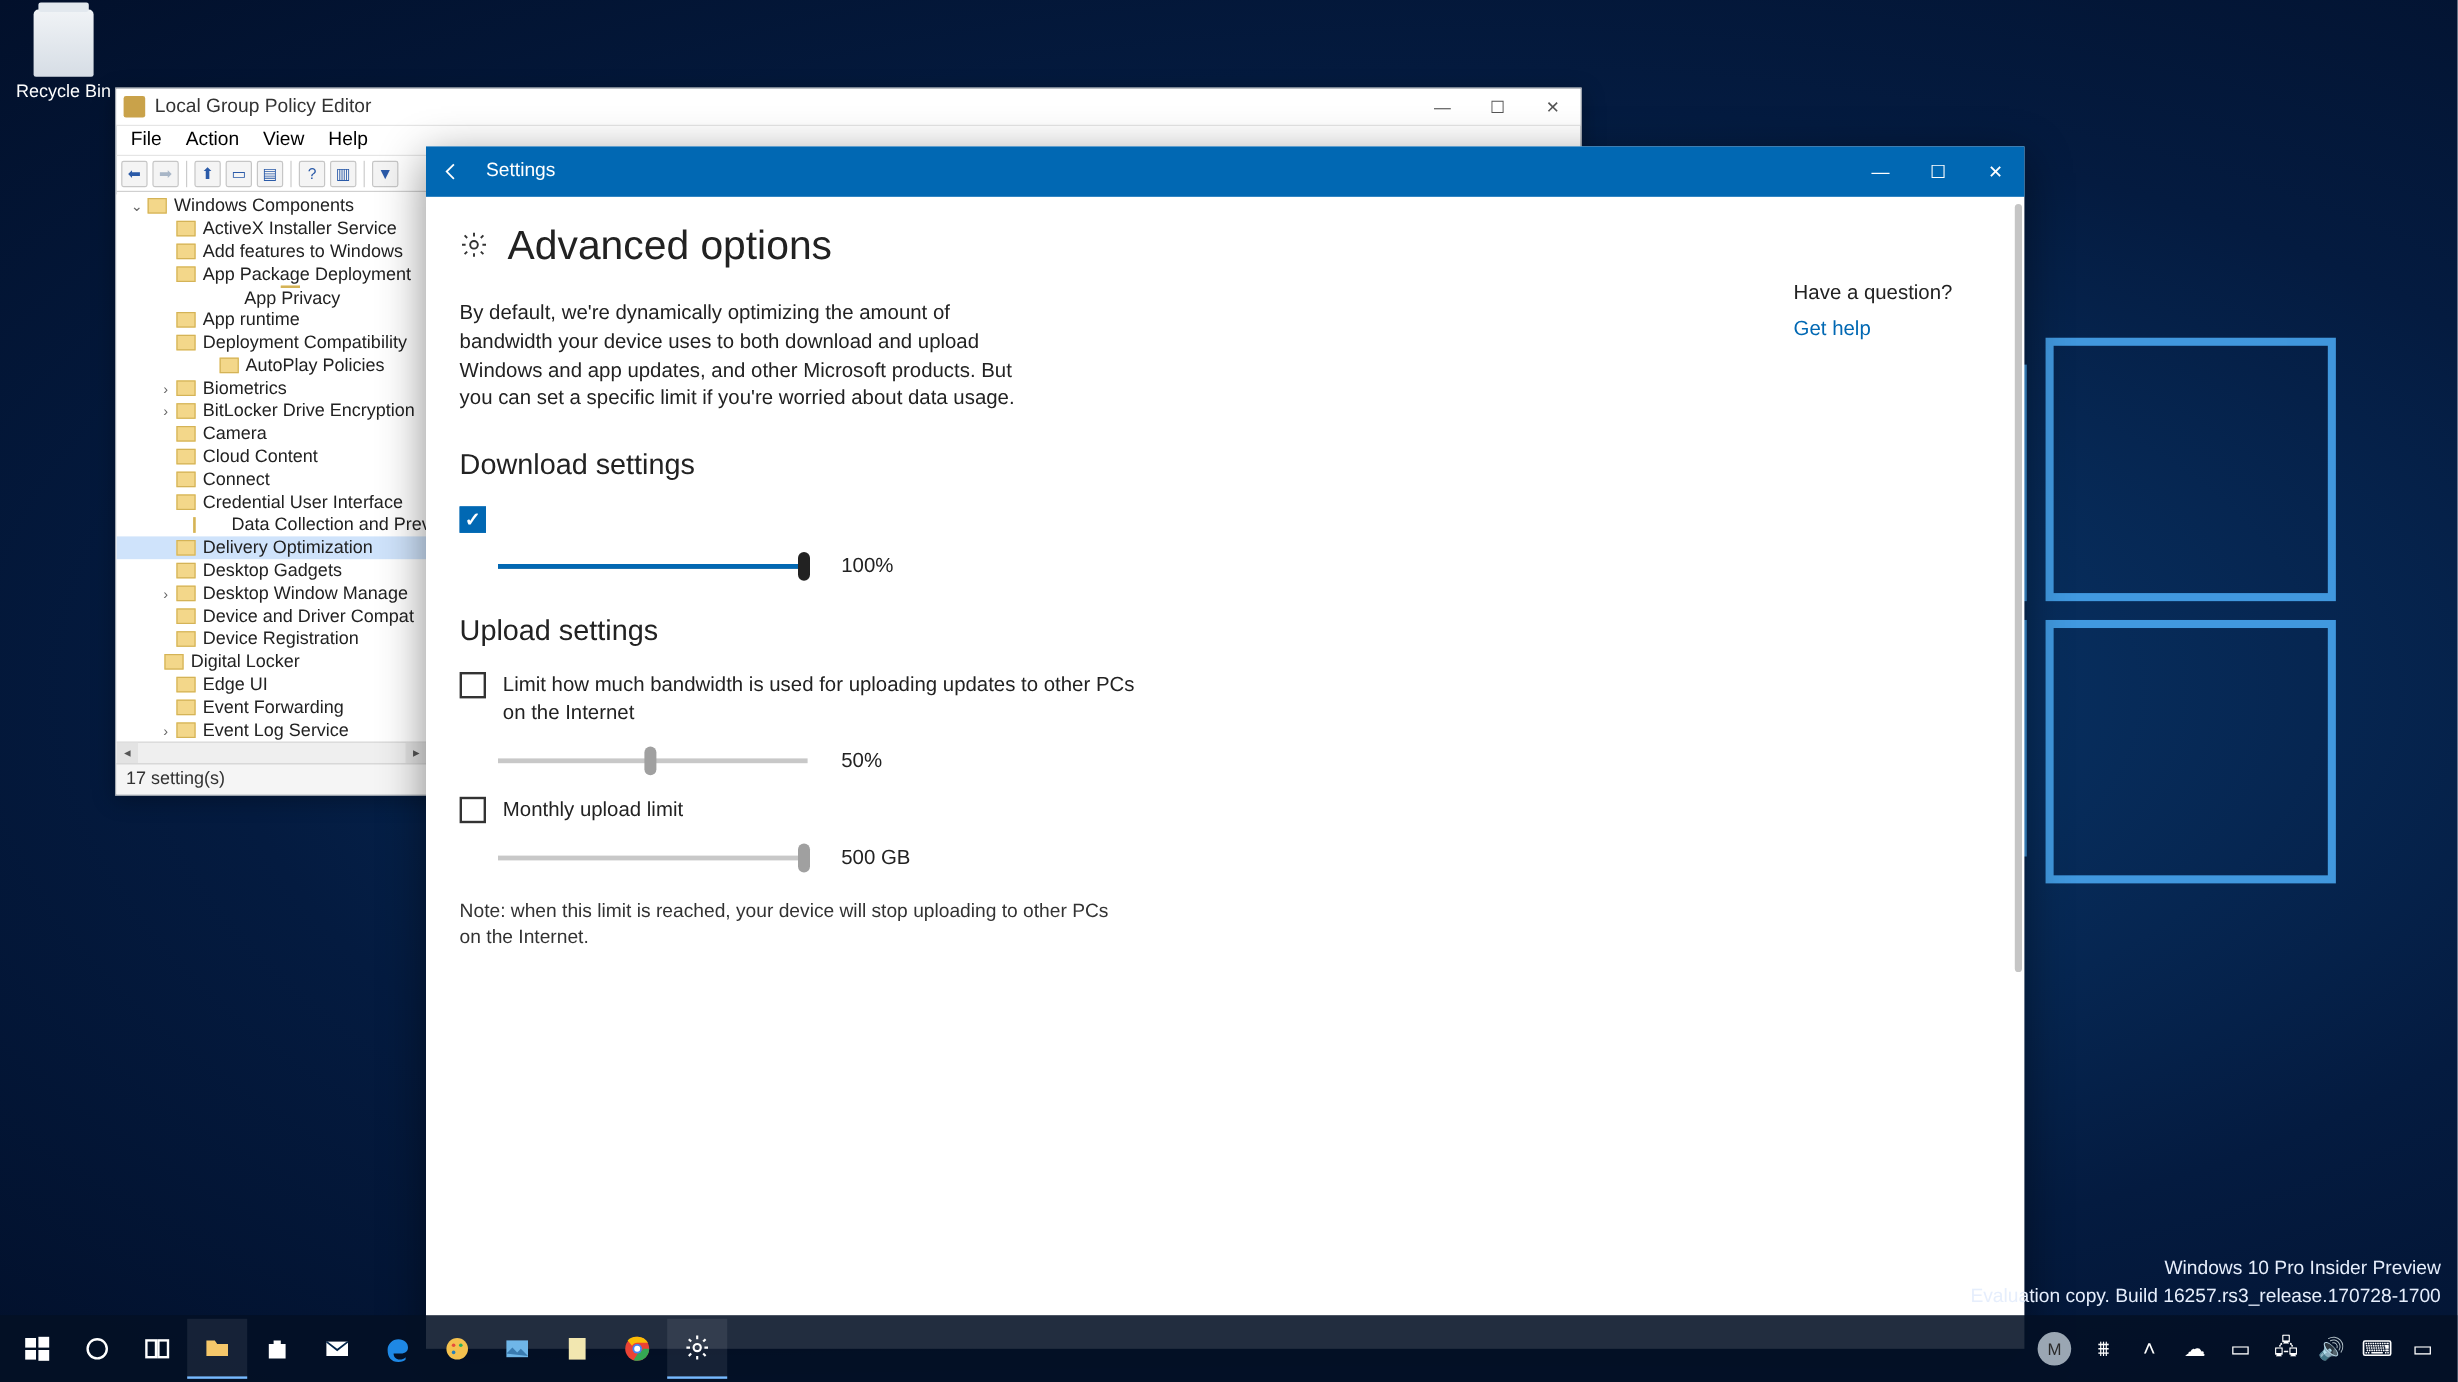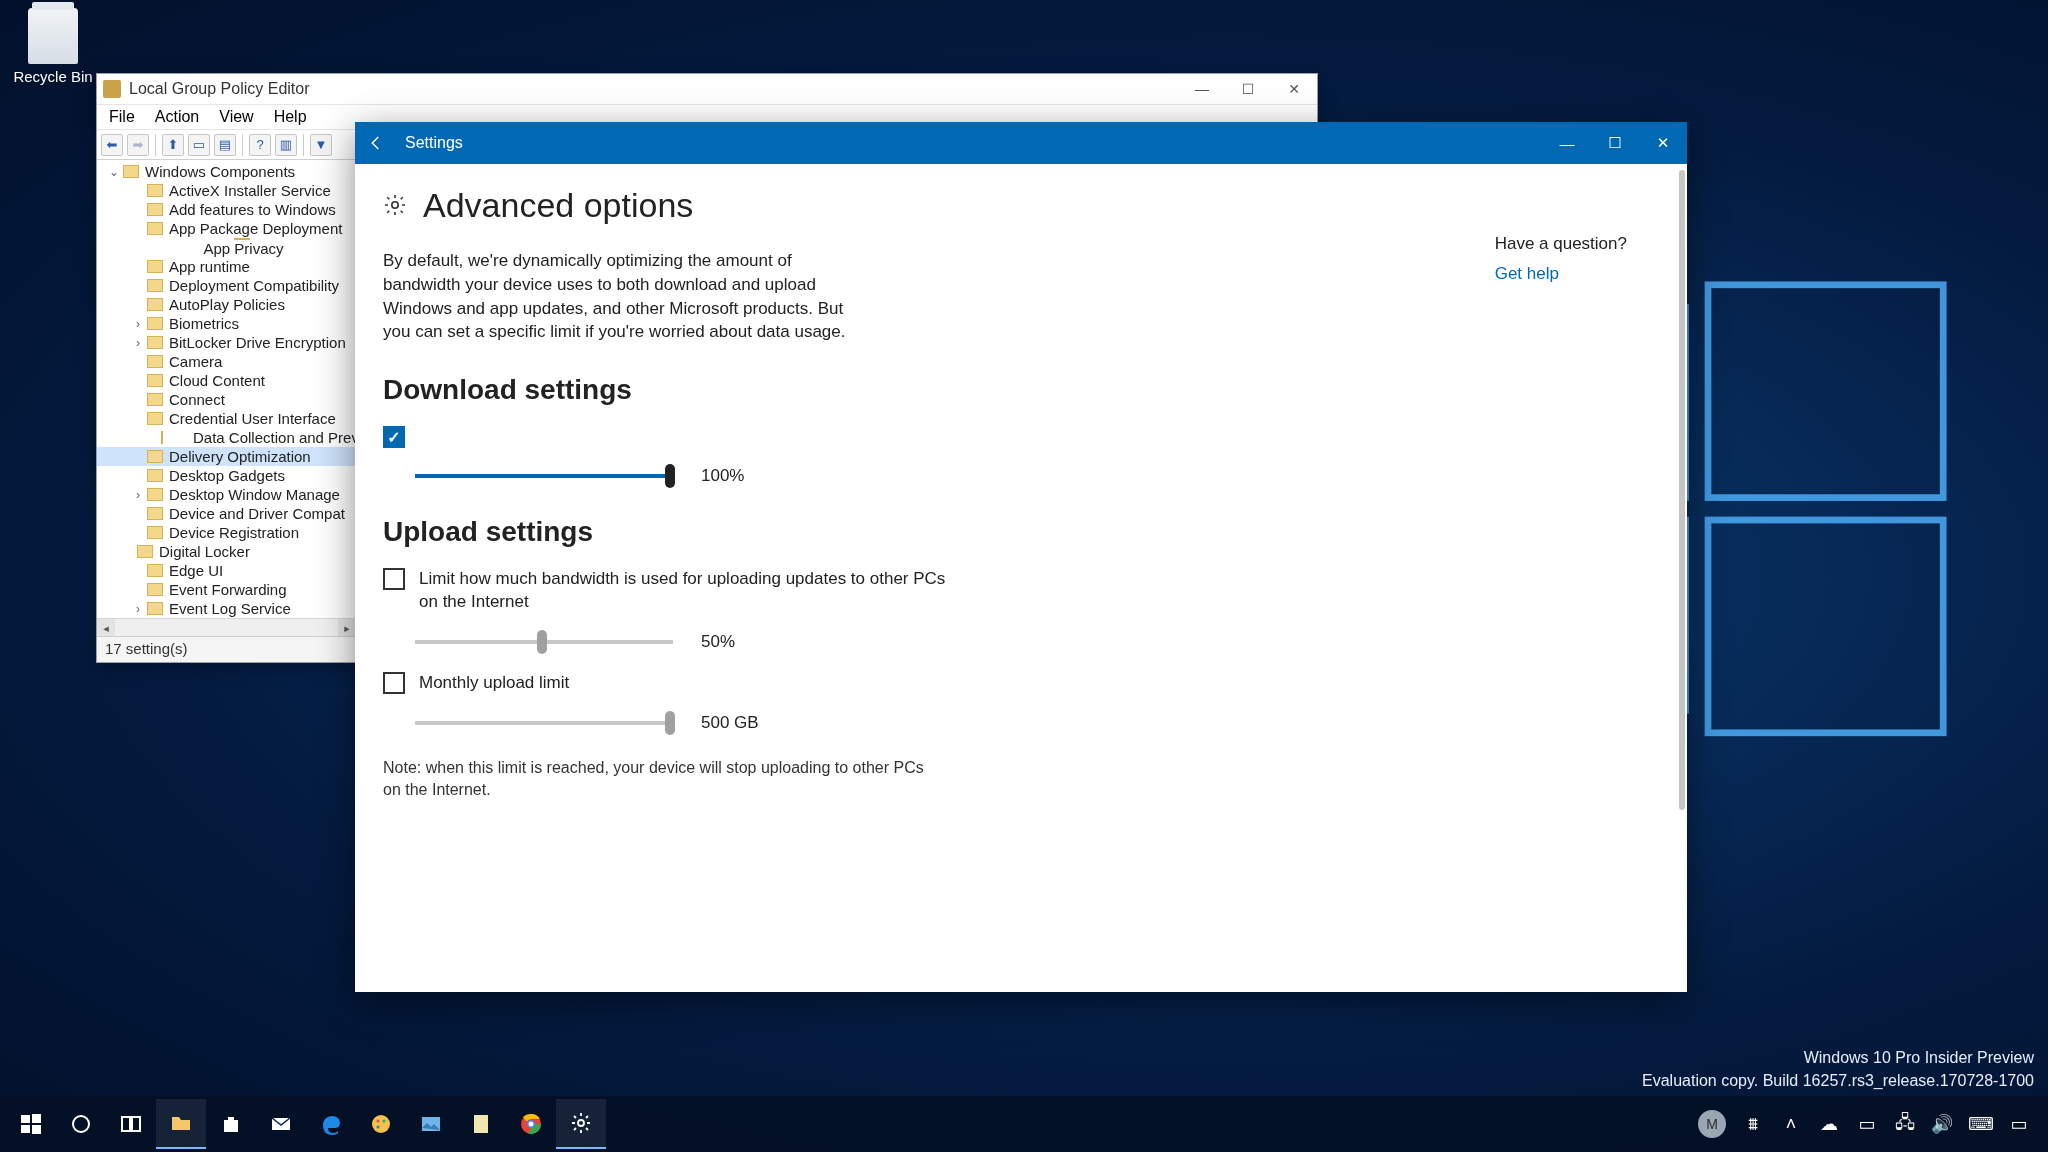--- a/index.html
+++ b/index.html
@@ -36,35 +36,35 @@
   .gpedit .tree .row.sel { background: #cfe3fb; }
   .gpedit .tree .row .chev { width: 14px; text-align: center; color: #666; font-size: 12px; }
   .gpedit .tree .row .fold { width: 16px; height: 13px; background: #f3d78a; border: 1px solid #d4b357; margin: 0 6px 0 2px; }
   .gpedit .tree .row.head .fold { background: #f3d78a; }
   .gpedit .tree .scrollx { position: absolute; left: 0; right: 0; bottom: 0; height: 18px; background: #efefef; border-top: 1px solid #d7d7d7; }
   .gpedit .tree .scrollx .lar, .gpedit .tree .scrollx .rar { position: absolute; top: 0; width: 18px; height: 18px; background: #e3e3e3; text-align: center; line-height: 18px; font-size: 11px; color: #555; }
   .gpedit .tree .scrollx .lar { left: 0; } .gpedit .tree .scrollx .rar { right: 0; }
   .gpedit .status { position: absolute; left: 0; right: 0; bottom: 0; height: 26px; border-top: 1px solid #d0d0d0; font-size: 15px; padding: 3px 8px; color: #333; background: #f5f5f5; }
   
   .settings {
-    position: absolute; left: 355px; top: 122px; width: 1332px; height: 870px;
+    position: absolute; left: 355px; top: 122px; width: 1332px; height: 1002px;
     background: #fff; box-shadow: 0 10px 36px rgba(0,0,0,.45);
   }
   .settings .titlebar { height: 42px; background: #0168b3; color: #fff; display: flex; align-items: center; position: relative; }
   .settings .back { width: 42px; height: 42px; display: flex; align-items: center; justify-content: center; }
   .settings .back svg { width: 18px; height: 18px; }
   .settings .stitle { font-size: 16px; margin-left: 8px; }
   .settings .wbtns { position: absolute; right: 0; top: 0; display: flex; }
   .settings .wbtns div { width: 48px; height: 42px; display: flex; align-items: center; justify-content: center; color: #fff; font-size: 15px; }
   .settings .body { position: absolute; left: 0; right: 0; top: 42px; bottom: 0; padding: 22px 28px; overflow: hidden; }
   .settings .body .scroll { position: absolute; right: 2px; top: 6px; width: 6px; height: 640px; background: #c5c5c5; border-radius: 3px; }
   .settings h1 { font-weight: 400; font-size: 34px; color: #222; display: flex; gap: 16px; }
   .settings h1 .gear { width: 24px; height: 24px; }
   .settings p.desc { margin-top: 24px; font-size: 17px; color: #222; max-width: 470px; line-height: 1.4; }
-  .settings h2 { font-weight: 700; font-size: 28px; color: #222; margin-top: 30px; }
+  .settings h2 { font-weight: 400; font-size: 24px; color: #222; margin-top: 30px; }
   .chk { display: flex; align-items: flex-start; margin-top: 20px; gap: 14px; }
   .chk .box { width: 22px; height: 22px; border: 2px solid #333; flex-shrink: 0; display: flex; align-items: center; justify-content: center; }
   .chk .box.on { background: #0168b3; border-color: #0168b3; color: #fff; font-size: 16px; font-weight: bold; }
   .chk .lbl { font-size: 17px; color: #222; max-width: 540px; line-height: 1.35; }
   .slider { display: flex; align-items: center; margin: 18px 0 0 32px; gap: 28px; }
   .slider .track { position: relative; width: 258px; height: 4px; background: #8f8f8f; }
   .slider .track .fill { position: absolute; left: 0; top: 0; bottom: 0; background: #0168b3; }
   .slider .track .thumb { position: absolute; top: -10px; width: 10px; height: 24px; background: #222; border-radius: 5px; }
   .slider.off .track { background: #c8c8c8; }
   .slider.off .track .thumb { background: #a0a0a0; }
@@ -167,21 +167,21 @@
         <div class="row" style="padding-left: 34px;">
           <span class="chev"></span>
           <span class="fold"></span>
           <span>App runtime</span>
         </div>
         <div class="row" style="padding-left: 34px;">
           <span class="chev"></span>
           <span class="fold"></span>
           <span>Deployment Compatibility</span>
         </div>
-        <div class="row" style="padding-left: 34px;">
+        <div class="row" style="padding-left: 34px; justify-content: center;">
           <span class="chev"></span>
           <span class="fold"></span>
           <span>AutoPlay Policies</span>
         </div>
         <div class="row" style="padding-left: 34px;">
           <span class="chev">›</span>
           <span class="fold"></span>
           <span>Biometrics</span>
         </div>
         <div class="row" style="padding-left: 34px;">

